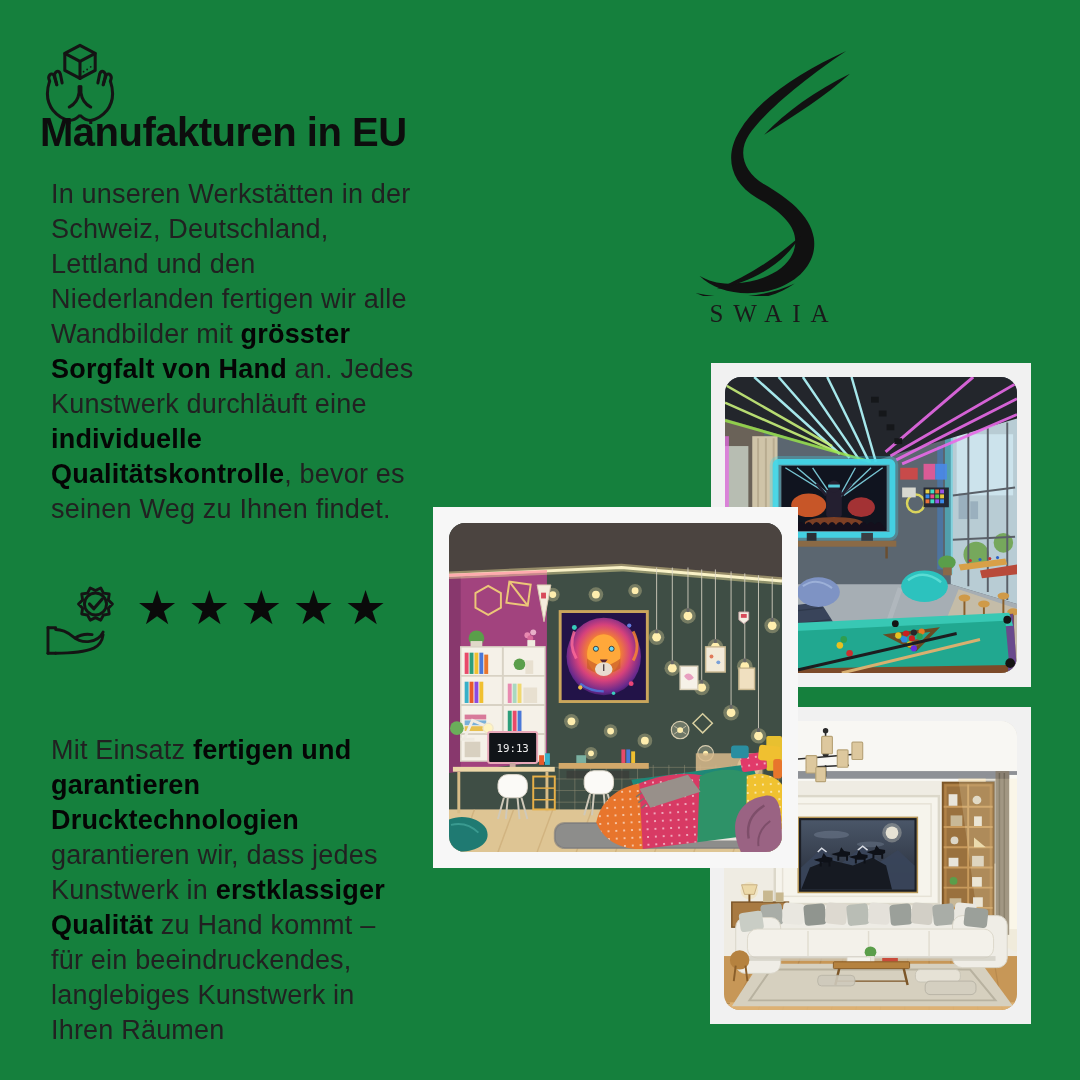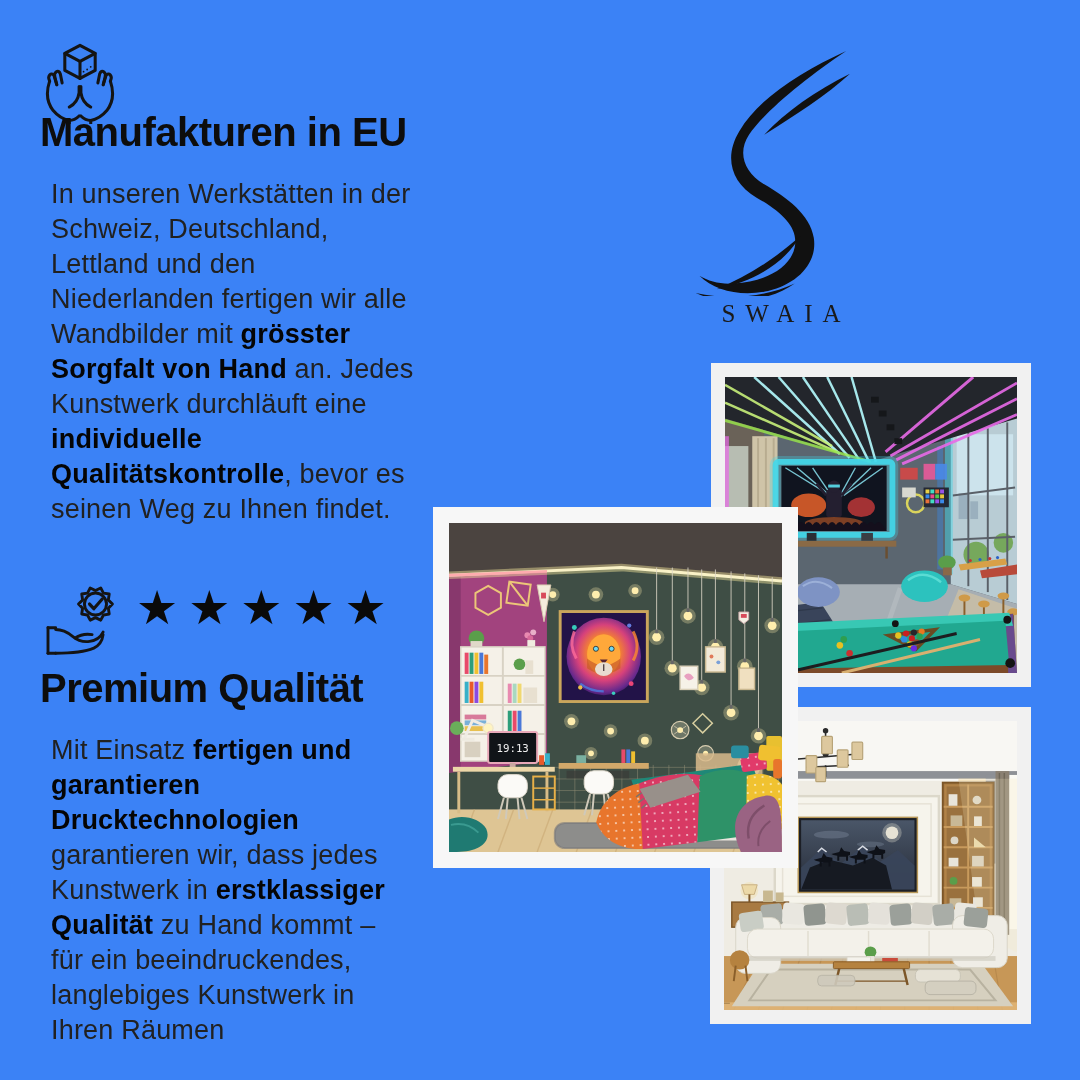--- a/index.html
+++ b/index.html
@@ -1,41 +1,41 @@
 <!DOCTYPE html>
 <html><head>
 <meta charset="utf-8">
 <style>
   html,body{margin:0;padding:0;background:#fff;}
-  .stage{position:relative;width:1080px;height:1080px;background:#3b82f6;overflow:hidden;
+  .stage{position:relative;width:1080px;height:1080px;background:#15803d;overflow:hidden;
          font-family:"Liberation Sans","DejaVu Sans",sans-serif;color:#1d1d1d;}
   .icon-hands-box{position:absolute;left:38px;top:40px;width:84px;height:84px;}
   .h{position:absolute;left:40px;margin:0;font-weight:bold;color:#0d0d0d;letter-spacing:-0.5px;
      font-size:40px;line-height:1.1;white-space:nowrap;}
   .h1{top:110px;}
   .h2{top:666px;}
   .copy{position:absolute;left:40px;width:440px;margin:11px;font-size:27px;line-height:35px;
         color:#212121;letter-spacing:0.2px;}
   .copy b{font-weight:bold;color:#050505;}
   .p1{top:166px;}
   .p2{top:722px;}
   .quality-row{position:absolute;left:36px;top:578px;height:84px;}
   .icon-badge-hand{position:absolute;left:0;top:4px;width:102px;height:78px;}
   .stars{position:absolute;left:100px;top:2px;font-size:47px;letter-spacing:10px;color:#0a0a0a;
          font-family:"DejaVu Sans",sans-serif;white-space:nowrap;}
   .logo{position:absolute;left:676px;top:44px;width:186px;height:290px;}
   .logo-s{position:absolute;left:12px;top:2px;width:162px;height:250px;}
-  .wordmark{position:absolute;left:12px;top:256px;width:186px;text-align:center;
+  .wordmark{position:absolute;left:0;top:256px;width:186px;text-align:center;
             font-family:"Liberation Serif","DejaVu Serif",serif;font-size:25px;color:#1a1a1a;
             letter-spacing:10px;text-indent:10px;}
   .card{position:absolute;box-sizing:border-box;background:#f1f1f1;}
   .card-game{left:711px;top:363px;width:320px;height:324px;padding:14px;z-index:1;}
   .card-living{left:710px;top:707px;width:321px;height:317px;padding:14px;z-index:1;}
   .card-bed{left:433px;top:507px;width:365px;height:361px;padding:16px;background:#f7f7f7;z-index:6;}
-  .photo{position:relative;width:100%;height:100%;overflow:hidden;background:#d8d8d8;}
+  .photo{position:relative;width:100%;height:100%;overflow:hidden;background:#d8d8d8;border-radius:16px;}
   .scene{position:absolute;left:0;top:0;width:100%;height:100%;display:block;}
 </style>
 </head>
 <body>
 
 <div class="stage">
 
   <svg class="icon-hands-box" viewBox="0 0 92 94" fill="none" stroke="#141414" stroke-width="3.4" stroke-linecap="round" stroke-linejoin="round">
     <path d="M46,6 L63,15 L46,24 L29,15 Z"></path>
     <path d="M29,15 L29,34 L46,43 L46,24"></path>
@@ -66,21 +66,20 @@
       <path d="M6,54 L6,84"></path>
       <path d="M6,54 L15,54"></path>
       <path d="M6,84 L15,84"></path>
       <path d="M15,56 C24,56 30,60 35,64 C41,69 48,71 55,70 C62,69 68,65 71,59"></path>
       <path d="M38,66 C44,62 52,61 58,62"></path>
       <path d="M15,84 C30,84 48,83 60,78 C66,75 70,70 71,62"></path>
     </svg>
     <div class="stars">★★★★★</div>
   </div>
 
-  <h2 class="h h2">Premium Qualität</h2>
   <p class="copy p2"><span>Mit Einsatz </span><b>fertigen und</b><br><b>garantieren</b><br><b>Drucktechnologien</b><br><span>garantieren wir, dass jedes</span><br><span>Kunstwerk in </span><b>erstklassiger</b><br><b>Qualität</b><span> zu Hand kommt –</span><br><span>für ein beeindruckendes,</span><br><span>langlebiges Kunstwerk in</span><br><span>Ihren Räumen</span></p>
 
   <div class="logo">
     <svg class="logo-s" viewBox="0 0 170 260" fill="#111">
       <path d="M166,4 C118,26 74,54 54,88 C38,114 44,142 72,158 C100,174 116,190 112,210 C108,230 84,246 48,248 C34,249 22,246 12,240 C28,256 56,262 84,256 C116,248 136,226 132,200 C128,176 104,158 80,144 C58,131 52,110 64,92 C80,68 124,32 166,4 Z"></path>
       <path d="M170,28 C134,46 102,68 80,92 C112,72 146,50 170,28 Z"></path>
       <path d="M118,198 C94,220 64,240 30,254 C70,246 102,226 118,198 Z"></path>
       <path d="M8,258 C44,266 82,262 112,248 C84,268 38,272 8,258 Z"></path>
     </svg>
     <div class="wordmark">SWAIA</div>

